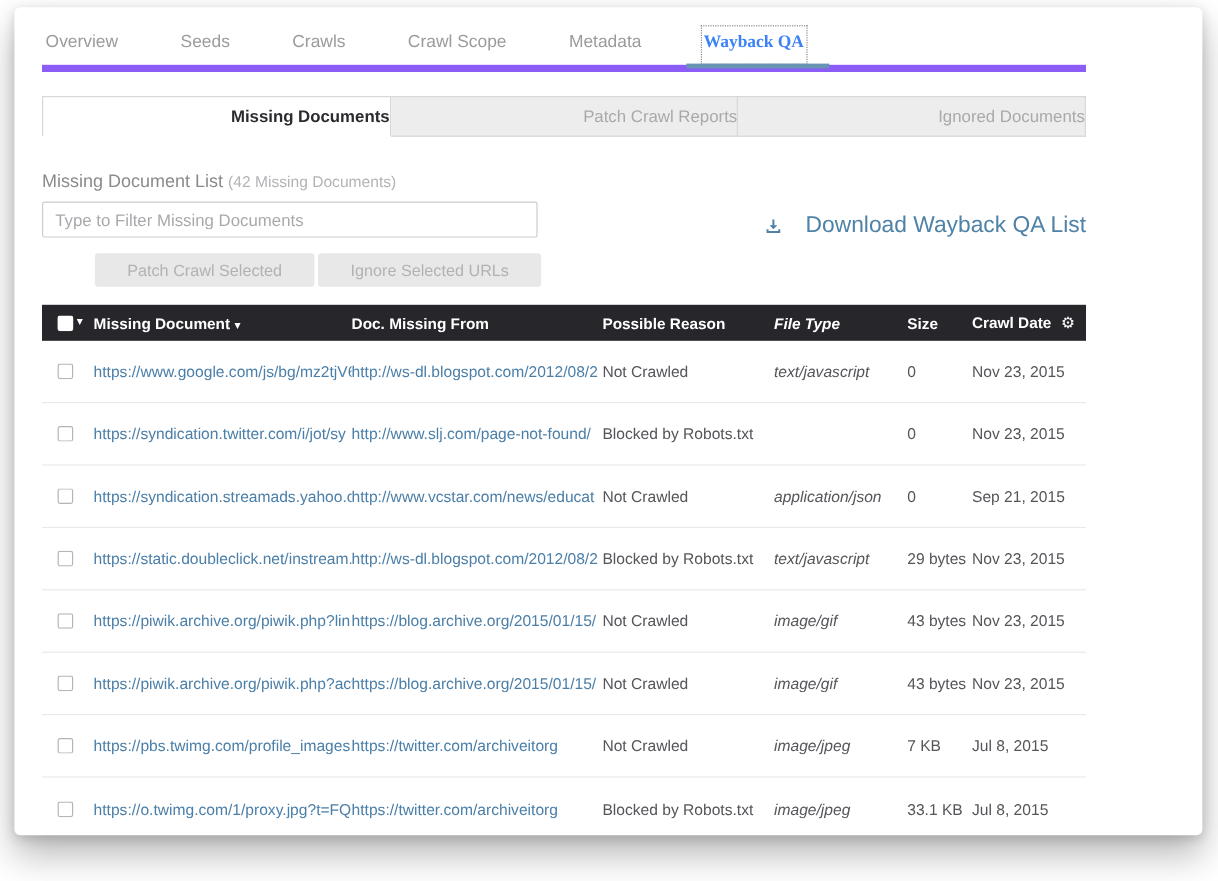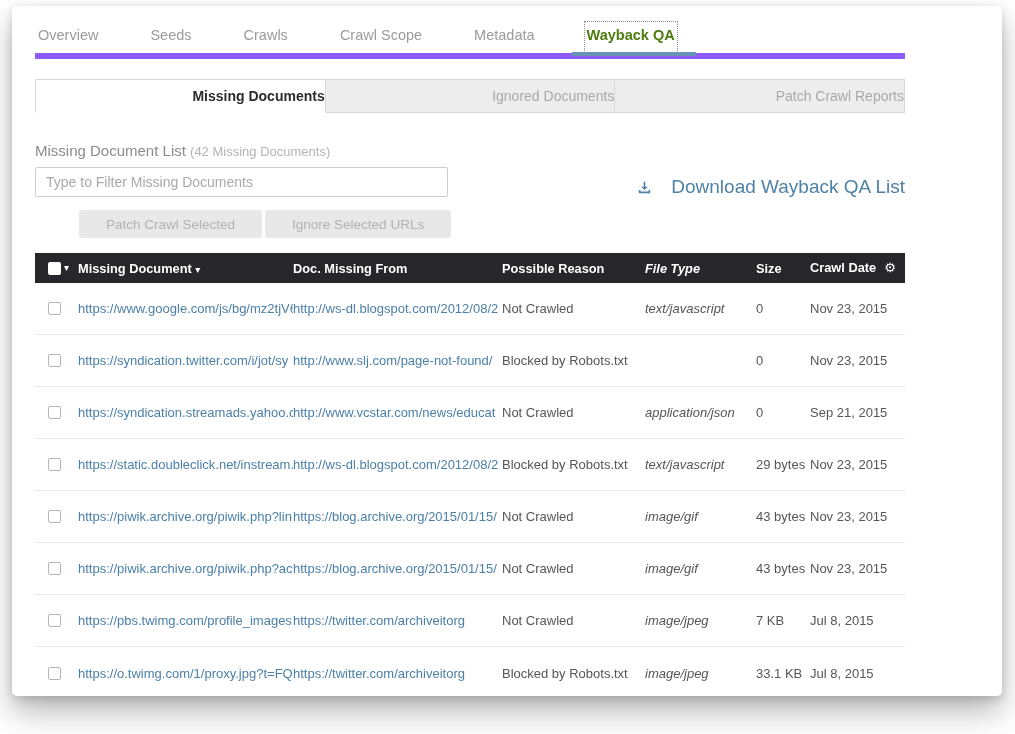--- a/index.html
+++ b/index.html
@@ -8,21 +8,21 @@
     position:absolute; left:12px; top:6px; width:990px; height:690px;
     background:#ffffff; border-radius:5px;
     box-shadow:0 16px 30px rgba(0,0,0,0.28), 0 3px 10px rgba(0,0,0,0.15);
     overflow:hidden;
   }
   .content{ width:870px; margin-left:23px; position:relative; }
 
   
   .top-tabs{ display:flex; gap:46px; padding-top:15px; border-bottom:6px solid #8b5cf6; }
   .top-tab{ position:relative; font-size:14.5px; color:#9b9b9b; padding:6px 3px 10px 3px; cursor:pointer; }
-  .top-tab.active{ color:#4d7c0f; font-weight:bold; outline:1px dotted #8a8a8a; outline-offset:-1px; }
+  .top-tab.active{ color:#3b82f6; font-weight:bold; outline:1px dotted #8a8a8a; outline-offset:-1px;font-family:Liberation Serif, serif; }
   .top-tab.active::after{
     content:""; position:absolute; left:-12px; right:-18px; bottom:-3px; height:4px;
     background:#6793b5;
   }
 
   
   .sub-tabs{ display:flex; margin-top:20px; }
   .sub-tab{
     flex:1; height:34px; line-height:32px; text-align:right; font-size:14px;
     background:#ededed; color:#a9a9a9; border:1px solid #d8d8d8; cursor:pointer;
@@ -89,22 +89,22 @@
       <div class="top-tab">Overview</div>
       <div class="top-tab">Seeds</div>
       <div class="top-tab">Crawls</div>
       <div class="top-tab">Crawl Scope</div>
       <div class="top-tab">Metadata</div>
       <div class="top-tab active">Wayback QA</div>
     </nav>
 
     <div class="sub-tabs">
       <div class="sub-tab active">Missing Documents</div>
+      <div class="sub-tab">Patch Crawl Reports</div>
       <div class="sub-tab">Ignored Documents</div>
-      <div class="sub-tab">Patch Crawl Reports</div>
     </div>
 
     <div class="list-title-row">
       <span>Missing Document List</span>
       <span class="list-count">(42 Missing Documents)</span>
     </div>
 
     <div class="filter-row">
       <input class="filter-input" type="text" placeholder="Type to Filter Missing Documents" style="">
       <a class="download-link">

